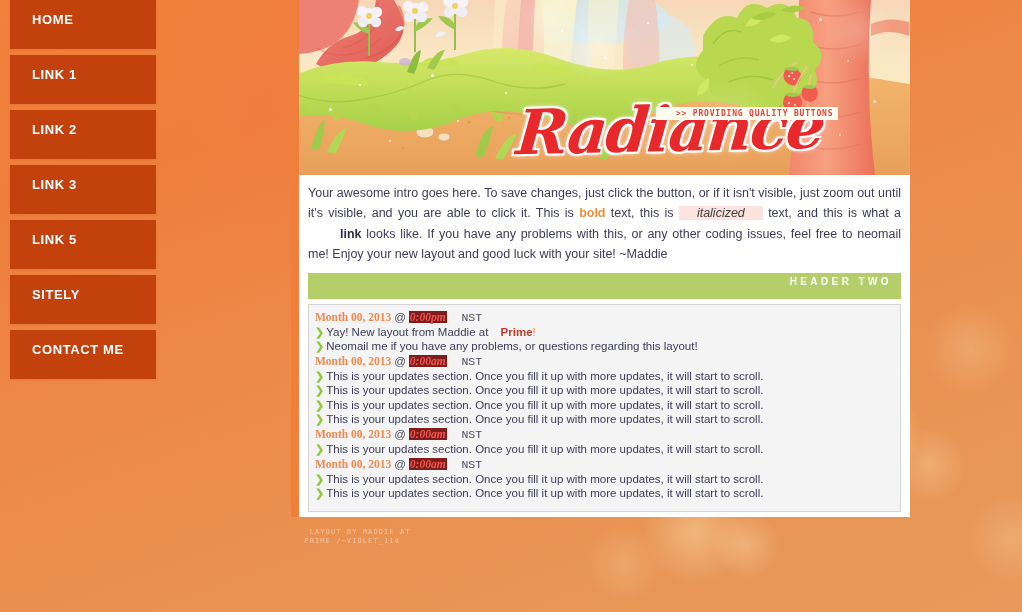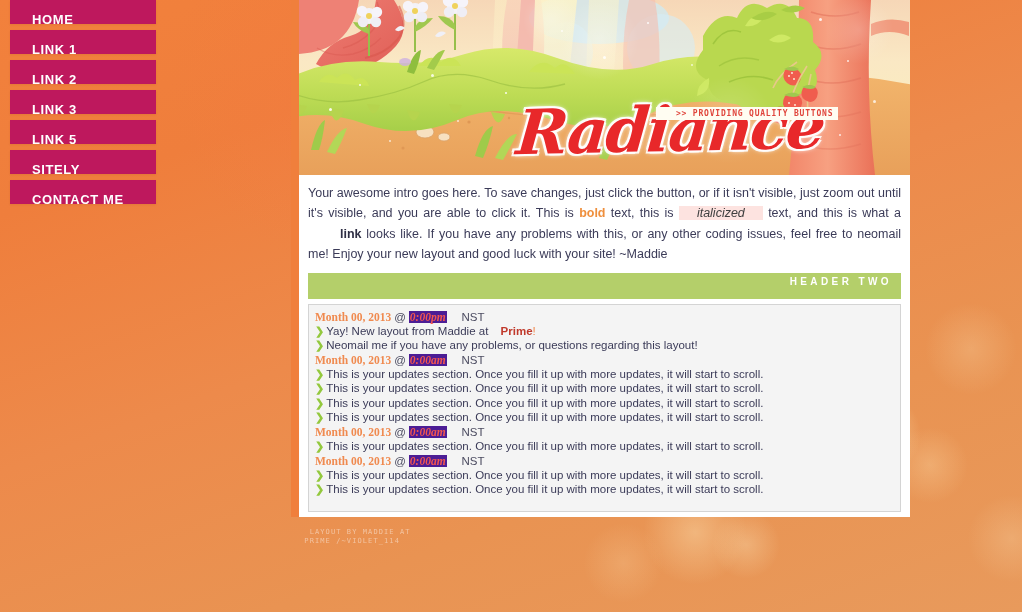--- a/index.html
+++ b/index.html
@@ -34,23 +34,23 @@
   
   #nav {
     position: absolute;
     left: 10px;
     top: 0px;
     width: 146px;
     z-index: 6;
   }
   .nav-btn {
     display: block;
-    height: 24px;
+    height: 49px;
     line-height: 39px;
-    background: #be185d;
+    background: #c2410c;
     color: #ffffff;
     font-size: 13px;
     font-weight: bold;
     letter-spacing: 0.6px;
     padding-left: 22px;
     margin-bottom: 6px;
     box-sizing: border-box;
     text-decoration: none;
     cursor: pointer;
     box-shadow: 0 1px 2px rgba(150,70,20,0.13);
@@ -178,24 +178,24 @@
     color: #f08a4f;
     font-size: 11.5px;
     line-height: 1.23;
     white-space: nowrap;
     font-family: "Liberation Serif", serif;
     font-weight: bold;
   }
   .upd-date .time {
     color: #f4564f;
     font-style: italic;
-    background: #4c1d95;
+    background: #7f1d1d;
     padding: 0 1px;
   }
-  .upd-date .nst { color: #4b4b60; font-family: Liberation Sans, sans-serif; font-weight: normal; padding-left: 12px; }
+  .upd-date .nst { color: #4b4b60; font-family: Liberation Mono, monospace; font-weight: normal; padding-left: 12px; }
   .upd-date .at  { color: #4b4b60; font-family: "Liberation Sans", sans-serif; font-weight: normal; }
   .upd-item {
     font-size: 11.5px;
     color: #3b3b58;
     line-height: 1.23;
     white-space: nowrap;
   }
   .upd-arrow { color: #93c83d; font-weight: bold; margin-right: 2px; font-size: 11px; }
   .upd-strong { font-weight: bold; color: #c0392b; margin-left: 9px; }
   .upd-exc { color: #f08a4f; }

